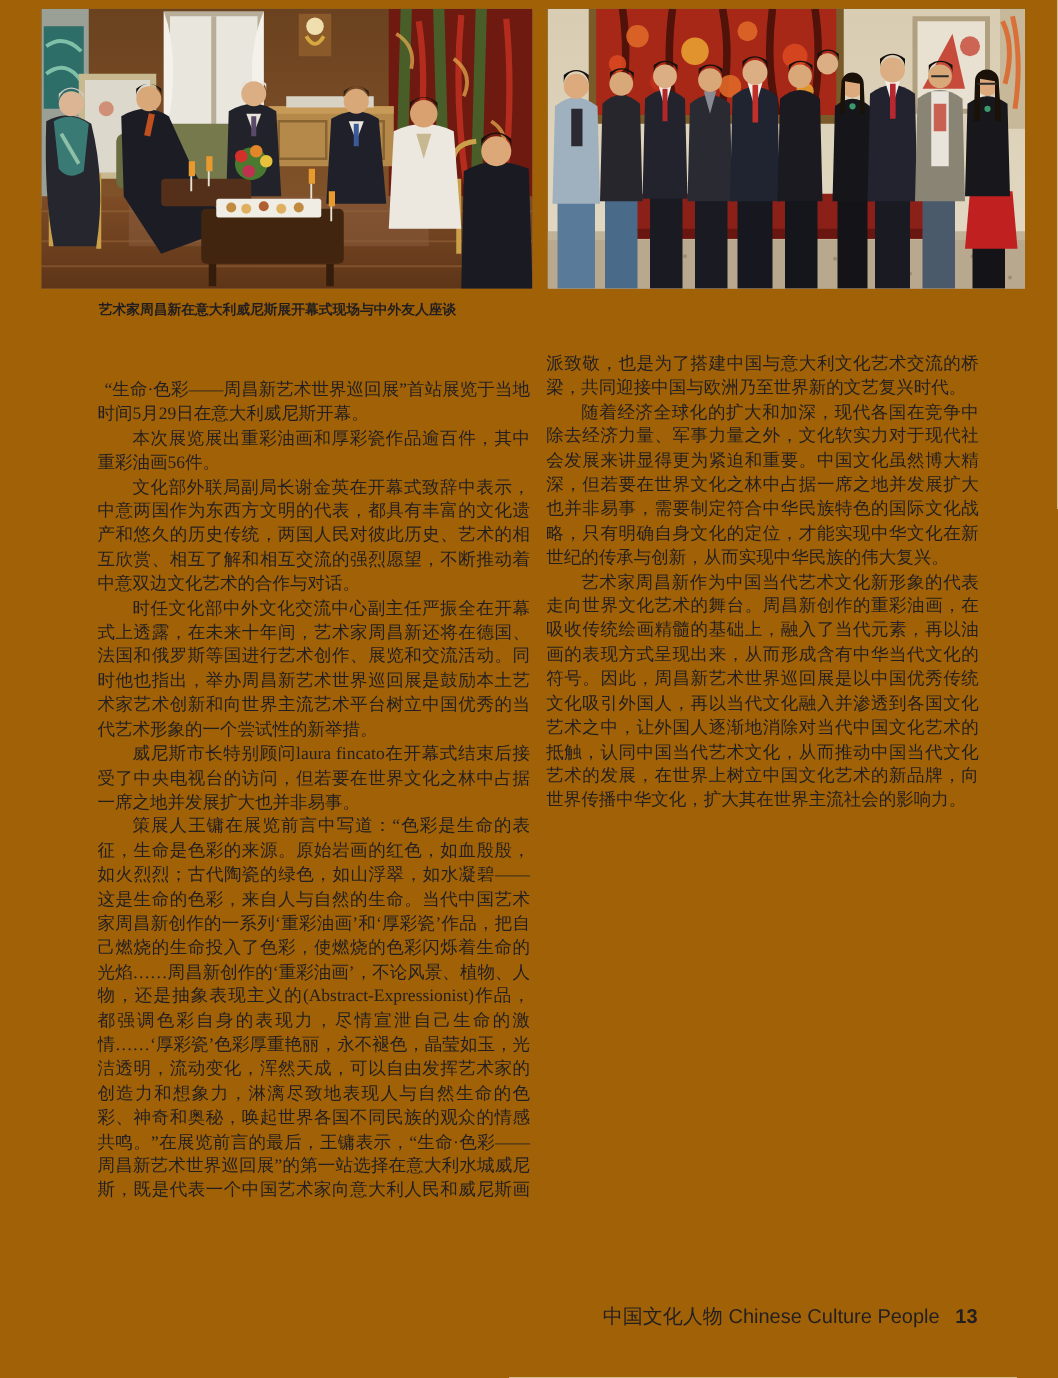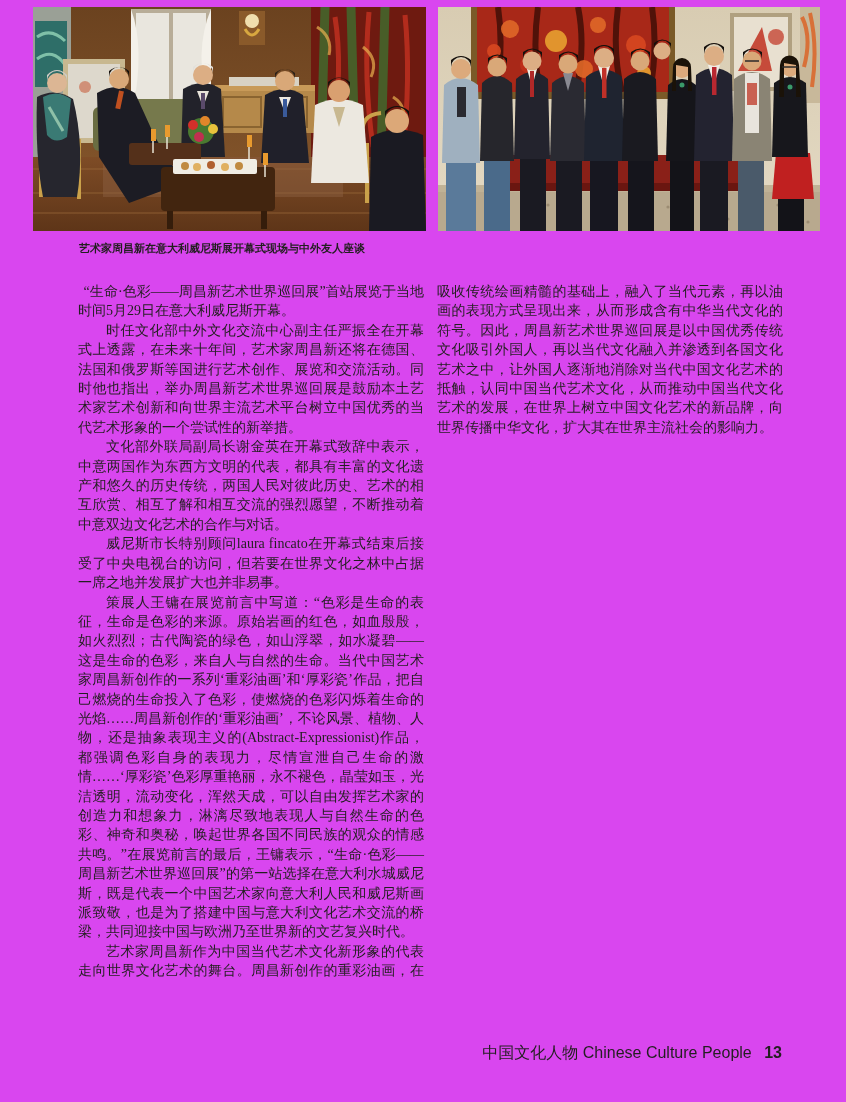--- a/index.html
+++ b/index.html
@@ -1,38 +1,38 @@
 <!DOCTYPE html>
 <html><head>
 <meta charset="utf-8">
 <style>
   * { margin:0; padding:0; box-sizing:border-box; }
   html,body { background:#ffffff; }
   .page {
-    position:relative; width:846px; height:1102px; background:#d946ef;
+    position:relative; width:846px; height:1102px; background:#a16207;
     margin:0 auto; overflow:hidden;
     font-family:"Liberation Serif","DejaVu Serif",serif; color:#231f20;
   }
   figure { position:absolute; }
   .photo-frame { width:100%; height:100%; overflow:hidden; background:#846036; }
   .photo-left  { left:33px; top:7px; width:393px; height:224px; }
   .photo-right { left:438px; top:7px; width:382px; height:224px; }
   .caption {
     position:absolute; font-family:"Liberation Sans","DejaVu Sans",sans-serif;
     font-weight:bold; font-size:11px; line-height:14px; color:#221e1f;
   }
   .caption-left  { left:79px;  top:241px; width:345px; }
   .caption-right { left:437px; top:239px; width:374px; }
   .article {
     position:absolute; left:78px; top:282px; width:705px; height:714px;
     column-count:2; column-gap:13px; column-fill:auto;
     font-size:14px; line-height:19.4px; text-align:justify; overflow:hidden;
   }
   .article p { text-indent:2em; }
-  .article p:first-child { text-indent:0.4em; }
+  .article p:first-child { text-indent:0.4em;margin-top:21px; }
   .footer {
     position:absolute; top:1043px; right:64px;
     font-family:Liberation Sans, sans-serif;
     font-size:16px; color:#231f20; white-space:nowrap;margin-left:12px;
   }
   .footer .pagenum { font-weight:bold; margin-left:8px; }
   svg { display:block; }
 </style>
 </head>
 <body>
@@ -287,24 +287,26 @@
           <path d="M344,60 h16" stroke="#2a2a2a" stroke-width="1.5"></path>
         </g>
       </svg>
     </div>
   </figure>
 
   <div class="caption caption-left">艺术家周昌新在意大利威尼斯展开幕式现场与中外友人座谈</div>
 
   <div class="article">
       <p>“生命·色彩——周昌新艺术世界巡回展”首站展览于当地时间5月29日在意大利威尼斯开幕。</p>
+      <p>本次展览展出重彩油画和厚彩瓷作品逾百件，其中重彩油画56件。</p>
+      <p>文化部外联局副局长谢金英在开幕式致辞中表示，中意两国作为东西方文明的代表，都具有丰富的文化遗产和悠久的历史传统，两国人民对彼此历史、艺术的相互欣赏、相互了解和相互交流的强烈愿望，不断推动着中意双边文化艺术的合作与对话。</p>
       <p>时任文化部中外文化交流中心副主任严振全在开幕式上透露，在未来十年间，艺术家周昌新还将在德国、法国和俄罗斯等国进行艺术创作、展览和交流活动。同时他也指出，举办周昌新艺术世界巡回展是鼓励本土艺术家艺术创新和向世界主流艺术平台树立中国优秀的当代艺术形象的一个尝试性的新举措。</p>
-      <p>文化部外联局副局长谢金英在开幕式致辞中表示，中意两国作为东西方文明的代表，都具有丰富的文化遗产和悠久的历史传统，两国人民对彼此历史、艺术的相互欣赏、相互了解和相互交流的强烈愿望，不断推动着中意双边文化艺术的合作与对话。</p>
       <p>威尼斯市长特别顾问laura fincato在开幕式结束后接受了中央电视台的访问，但若要在世界文化之林中占据一席之地并发展扩大也并非易事。</p>
       <p>策展人王镛在展览前言中写道：“色彩是生命的表征，生命是色彩的来源。原始岩画的红色，如血殷殷，如火烈烈；古代陶瓷的绿色，如山浮翠，如水凝碧——这是生命的色彩，来自人与自然的生命。当代中国艺术家周昌新创作的一系列‘重彩油画’和‘厚彩瓷’作品，把自己燃烧的生命投入了色彩，使燃烧的色彩闪烁着生命的光焰……周昌新创作的‘重彩油画’，不论风景、植物、人物，还是抽象表现主义的(Abstract-Expressionist)作品，都强调色彩自身的表现力，尽情宣泄自己生命的激情……‘厚彩瓷’色彩厚重艳丽，永不褪色，晶莹如玉，光洁透明，流动变化，浑然天成，可以自由发挥艺术家的创造力和想象力，淋漓尽致地表现人与自然生命的色彩、神奇和奥秘，唤起世界各国不同民族的观众的情感共鸣。”在展览前言的最后，王镛表示，“生命·色彩——周昌新艺术世界巡回展”的第一站选择在意大利水城威尼斯，既是代表一个中国艺术家向意大利人民和威尼斯画派致敬，也是为了搭建中国与意大利文化艺术交流的桥梁，共同迎接中国与欧洲乃至世界新的文艺复兴时代。</p>
+      <p>随着经济全球化的扩大和加深，现代各国在竞争中除去经济力量、军事力量之外，文化软实力对于现代社会发展来讲显得更为紧迫和重要。中国文化虽然博大精深，但若要在世界文化之林中占据一席之地并发展扩大也并非易事，需要制定符合中华民族特色的国际文化战略，只有明确自身文化的定位，才能实现中华文化在新世纪的传承与创新，从而实现中华民族的伟大复兴。</p>
       <p>艺术家周昌新作为中国当代艺术文化新形象的代表走向世界文化艺术的舞台。周昌新创作的重彩油画，在吸收传统绘画精髓的基础上，融入了当代元素，再以油画的表现方式呈现出来，从而形成含有中华当代文化的符号。因此，周昌新艺术世界巡回展是以中国优秀传统文化吸引外国人，再以当代文化融入并渗透到各国文化艺术之中，让外国人逐渐地消除对当代中国文化艺术的抵触，认同中国当代艺术文化，从而推动中国当代文化艺术的发展，在世界上树立中国文化艺术的新品牌，向世界传播中华文化，扩大其在世界主流社会的影响力。</p>
     </div>
 
   <div class="footer">
     <span>中国文化人物</span>
     <span>Chinese Culture People</span>
     <span class="pagenum">13</span>
   </div>
 
 </div>

